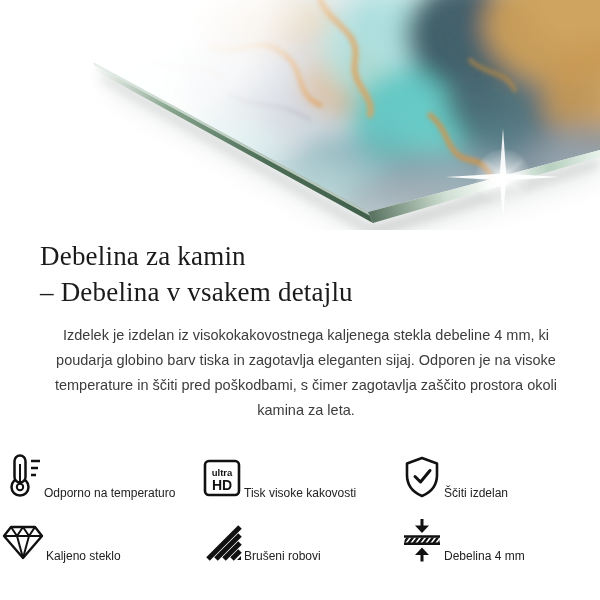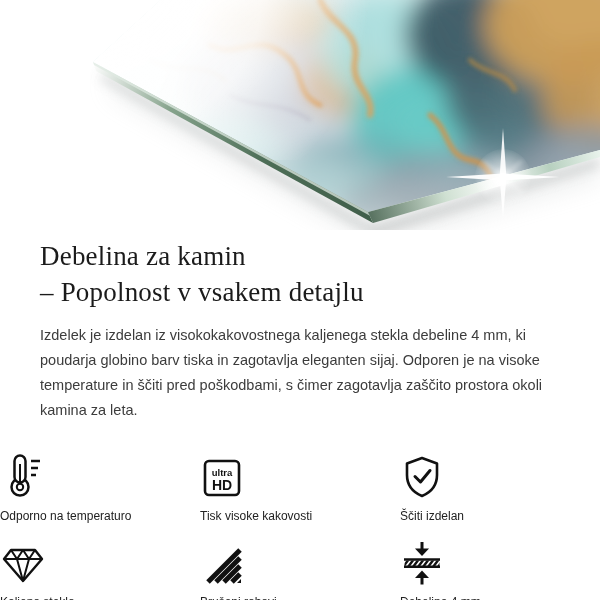--- a/index.html
+++ b/index.html
@@ -20,29 +20,30 @@
     color:#1b1b1b;
     margin:8px 0 13px 0;
     letter-spacing:0.2px;
   }
   h1 span { display:block; }
   .desc {
     font-size:14.5px;
     line-height:25px;
     color:#3c3c3c;
     margin:0;
+    text-align:center;
   }
   .features {
     width:600px;
     margin:27px 0 0 -40px;
     display:grid;
     grid-template-columns:repeat(3, 200px);
     row-gap:13px;
   }
-  .feature { display:flex; flex-direction:column; align-items:flex-start; }
+  .feature { display:flex; align-items:flex-end; }
   .feature .icon-box { height:50px; display:flex; align-items:flex-end; justify-content:center; }
   .feature .label { margin-top:9px; font-size:12px; color:#222222; white-space:nowrap; }
   .icon-svg { display:block; }
 </style>
 </head>
 <body>
 
 <div class="hero">
   <svg class="hero-svg" width="600" height="230" viewBox="0 0 600 230">
     <defs>
@@ -143,21 +144,21 @@
       <path d="M446,177 L503,173.4 L560,177 L503,180.6 Z" fill="#ffffff" opacity="0.95"></path>
       <path d="M503,128 L506.4,177 L503,219 L499.6,177 Z" fill="#ffffff" opacity="0.9"></path>
       <circle cx="503" cy="177" r="4" fill="#ffffff"></circle>
     </g>
   </svg>
 </div>
 
 <div class="content">
   <h1>
     <span>Debelina za kamin</span>
-    <span>– Popolnost v vsakem detajlu</span>
+    <span>– Debelina v vsakem detajlu</span>
   </h1>
   <p class="desc">Izdelek je izdelan iz visokokakovostnega kaljenega stekla debeline 4 mm, ki poudarja globino barv tiska in zagotavlja eleganten sijaj. Odporen je na visoke temperature in ščiti pred poškodbami, s čimer zagotavlja zaščito prostora okoli kamina za leta.</p>
 
   <div class="features">
 
     <div class="feature">
       <div class="icon-box">
         <svg class="icon-svg" width="44" height="48" viewBox="0 0 44 48">
           <circle cx="20" cy="35" r="8.5" fill="none" stroke="#111111" stroke-width="2.5"></circle>
           <rect x="14.5" y="3.5" width="11" height="27" rx="5.5" fill="#ffffff" stroke="#111111" stroke-width="2.5"></rect>

